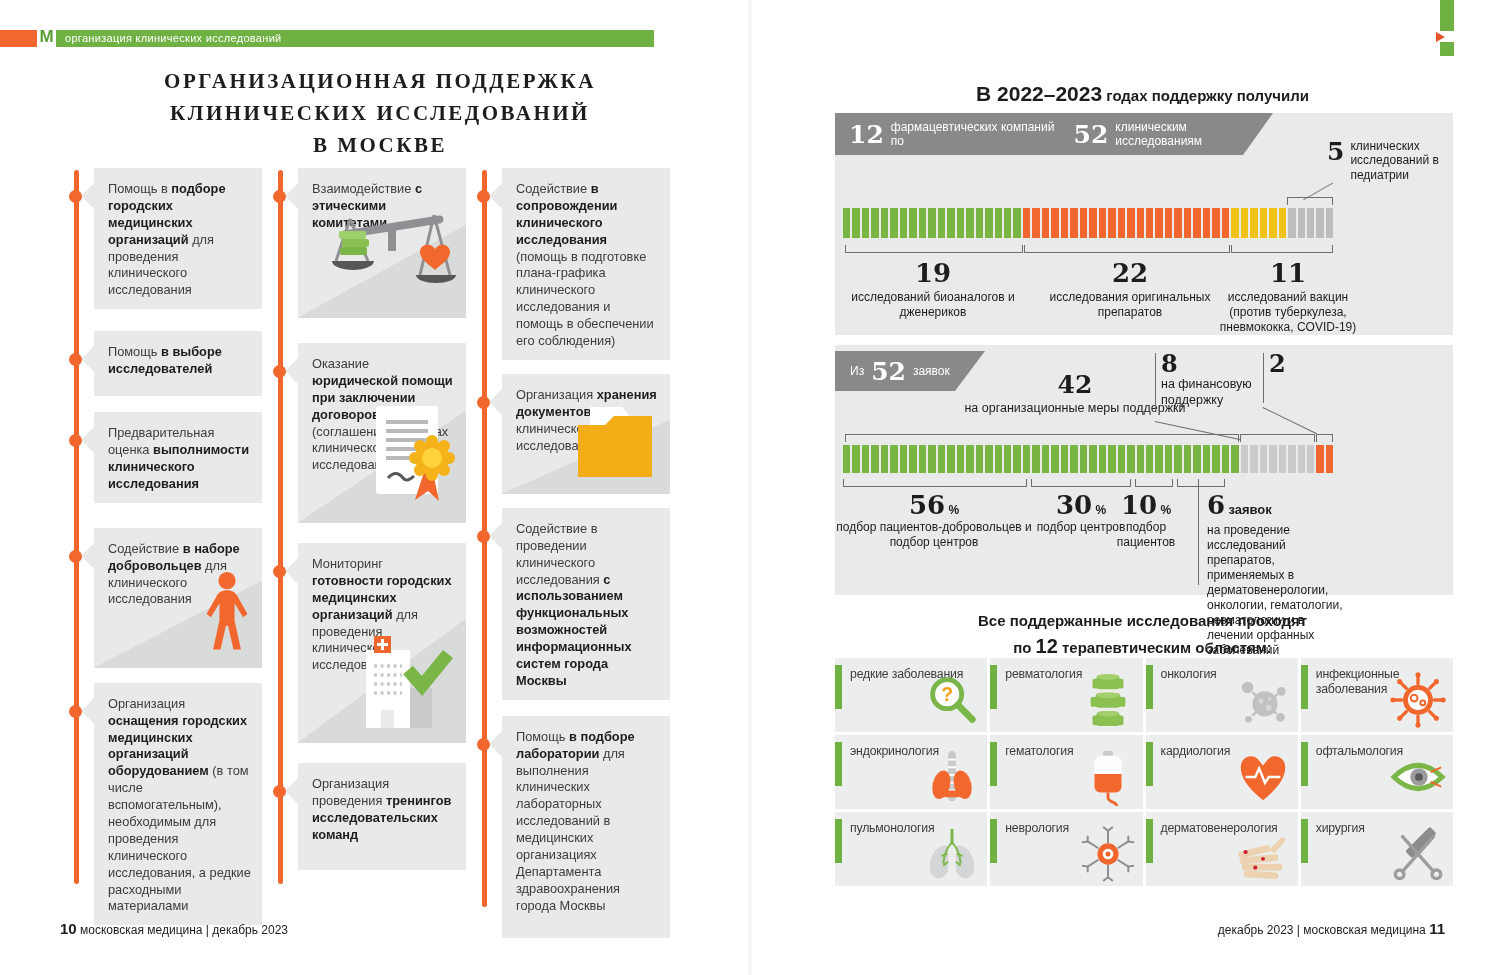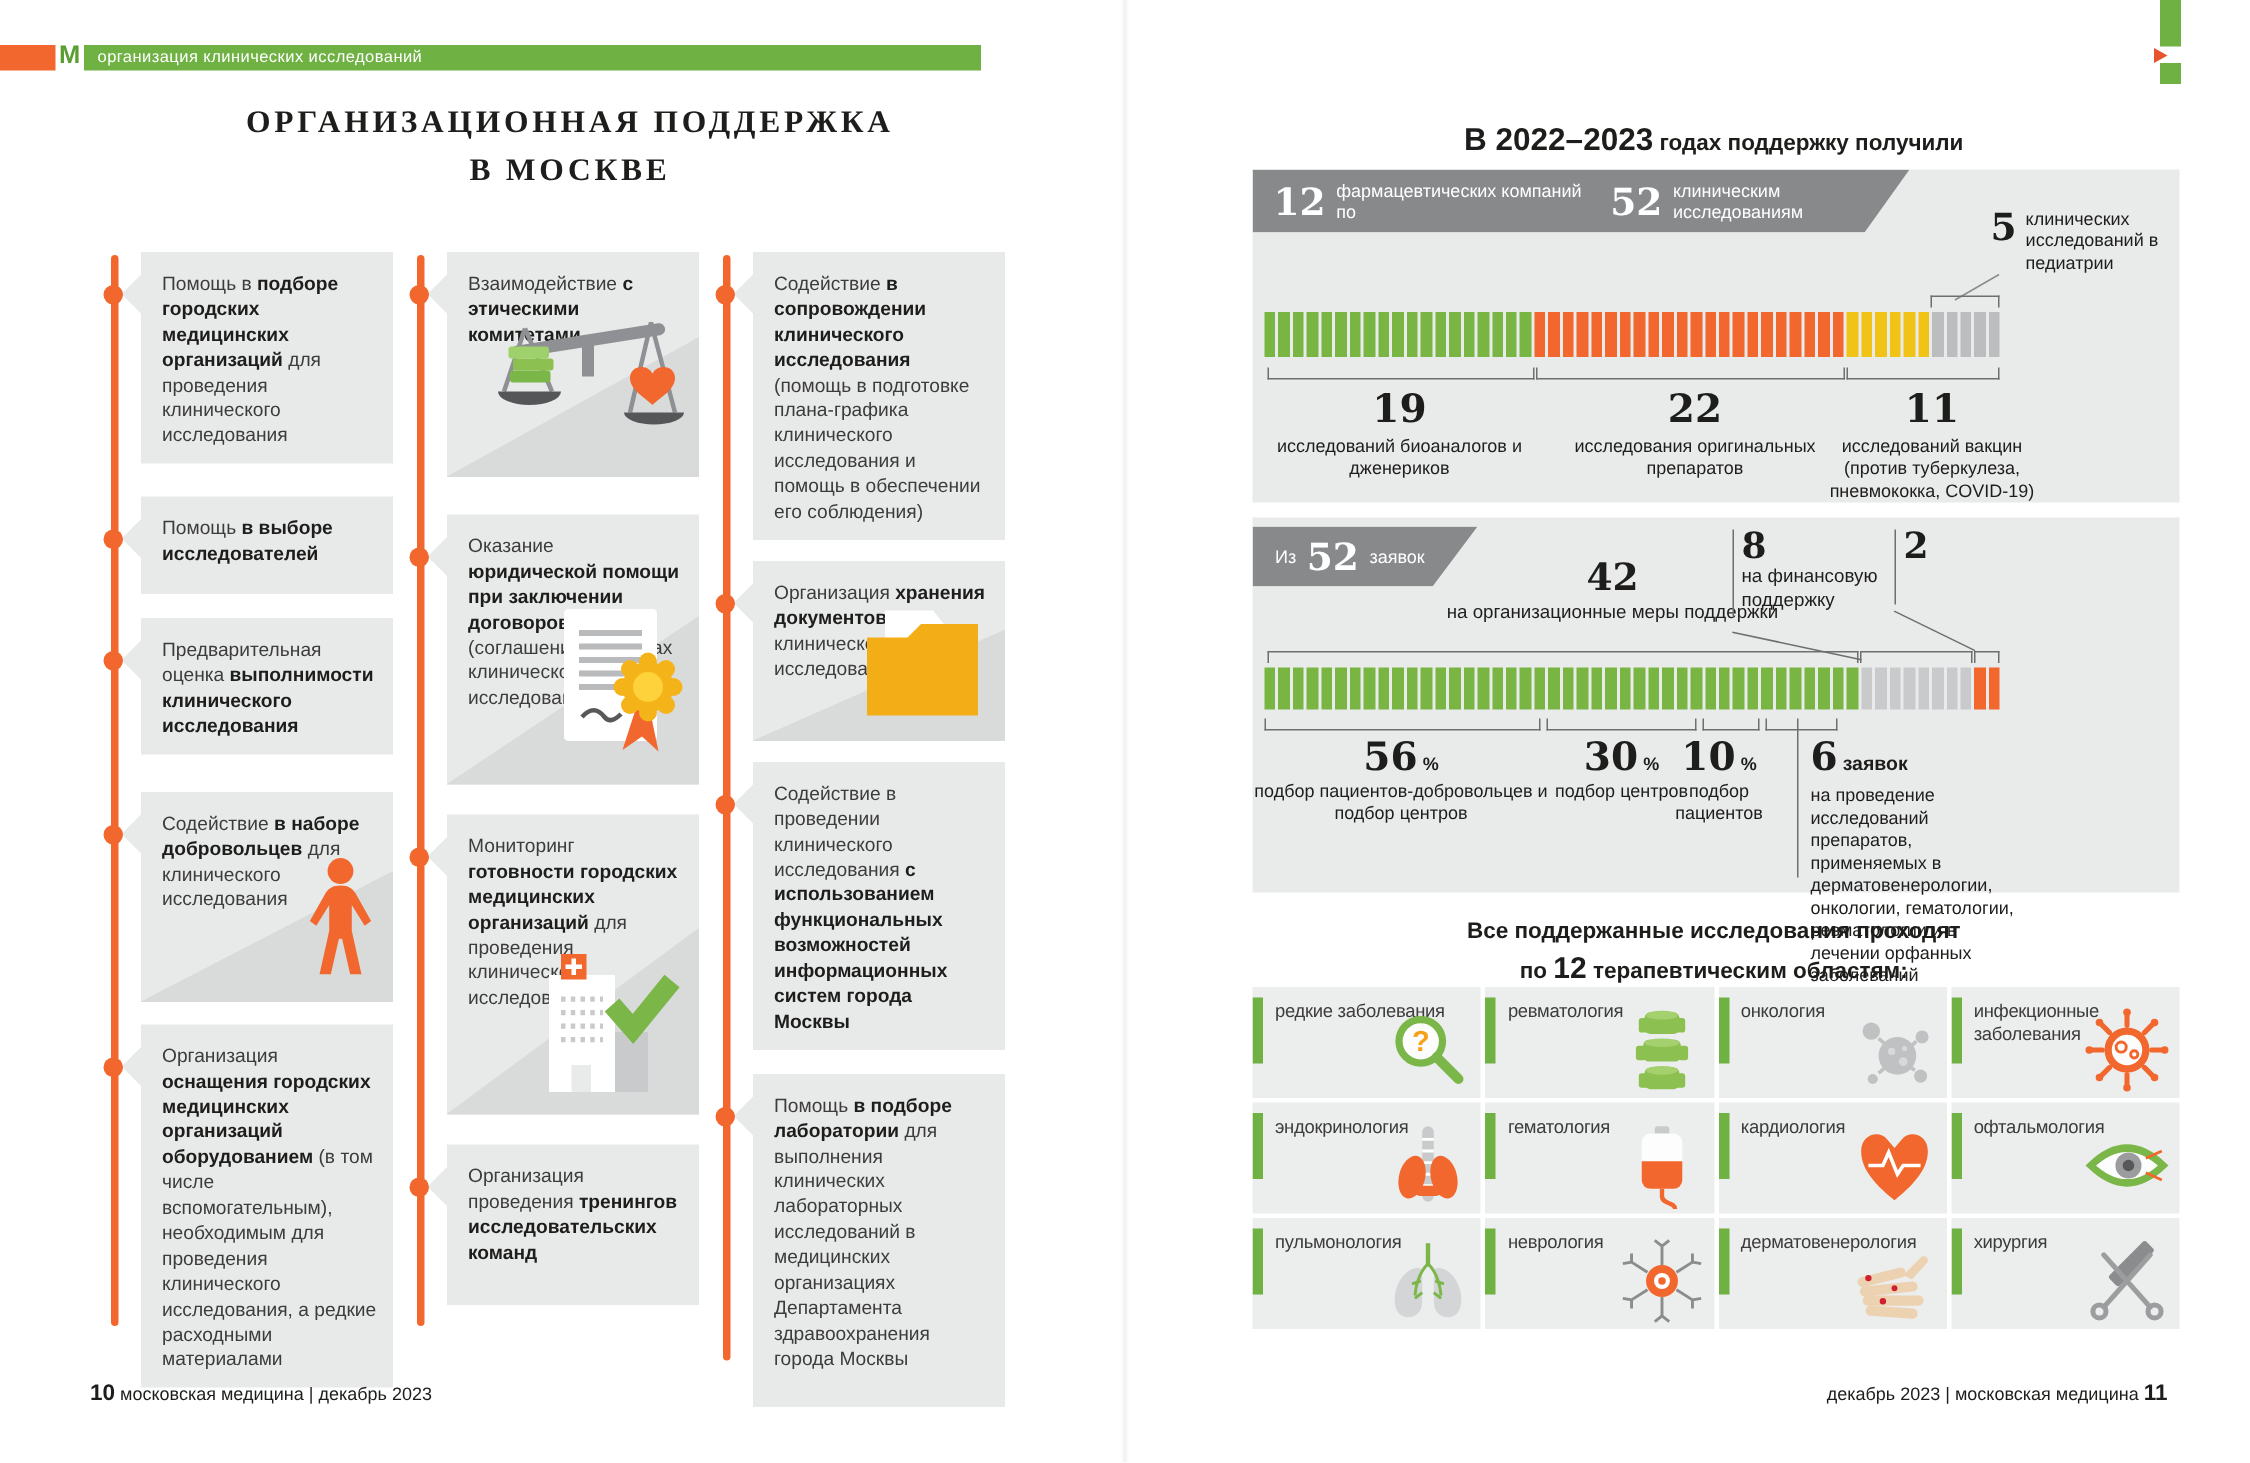--- a/index.html
+++ b/index.html
@@ -120,20 +120,21 @@
 <div class="abs hdr-orange"></div>
 <div class="abs hdr-logo">М</div>
 <div class="abs hdr-green"><span>организация клинических исследований</span></div>
 <div class="abs edge-green-top"></div>
 <div class="abs edge-arrow"></div>
 <div class="abs edge-green-bot"></div>
 <div class="abs fold"></div>
 
 <div class="abs lp-title">
   <div>ОРГАНИЗАЦИОННАЯ ПОДДЕРЖКА</div>
+  <div>КЛИНИЧЕСКИХ ИССЛЕДОВАНИЙ</div>
   <div>В МОСКВЕ</div>
 </div>
 <div class="abs support-columns">
     <div class="col col-0">
       <div class="vline"></div>
       <div class="blocks">
         <div class="block">
           <div style="position: relative;"><span>Помощь в </span><b>подборе городских медицинских организаций</b><span> для проведения клинического исследования</span></div>
         </div>
         <div class="block">

